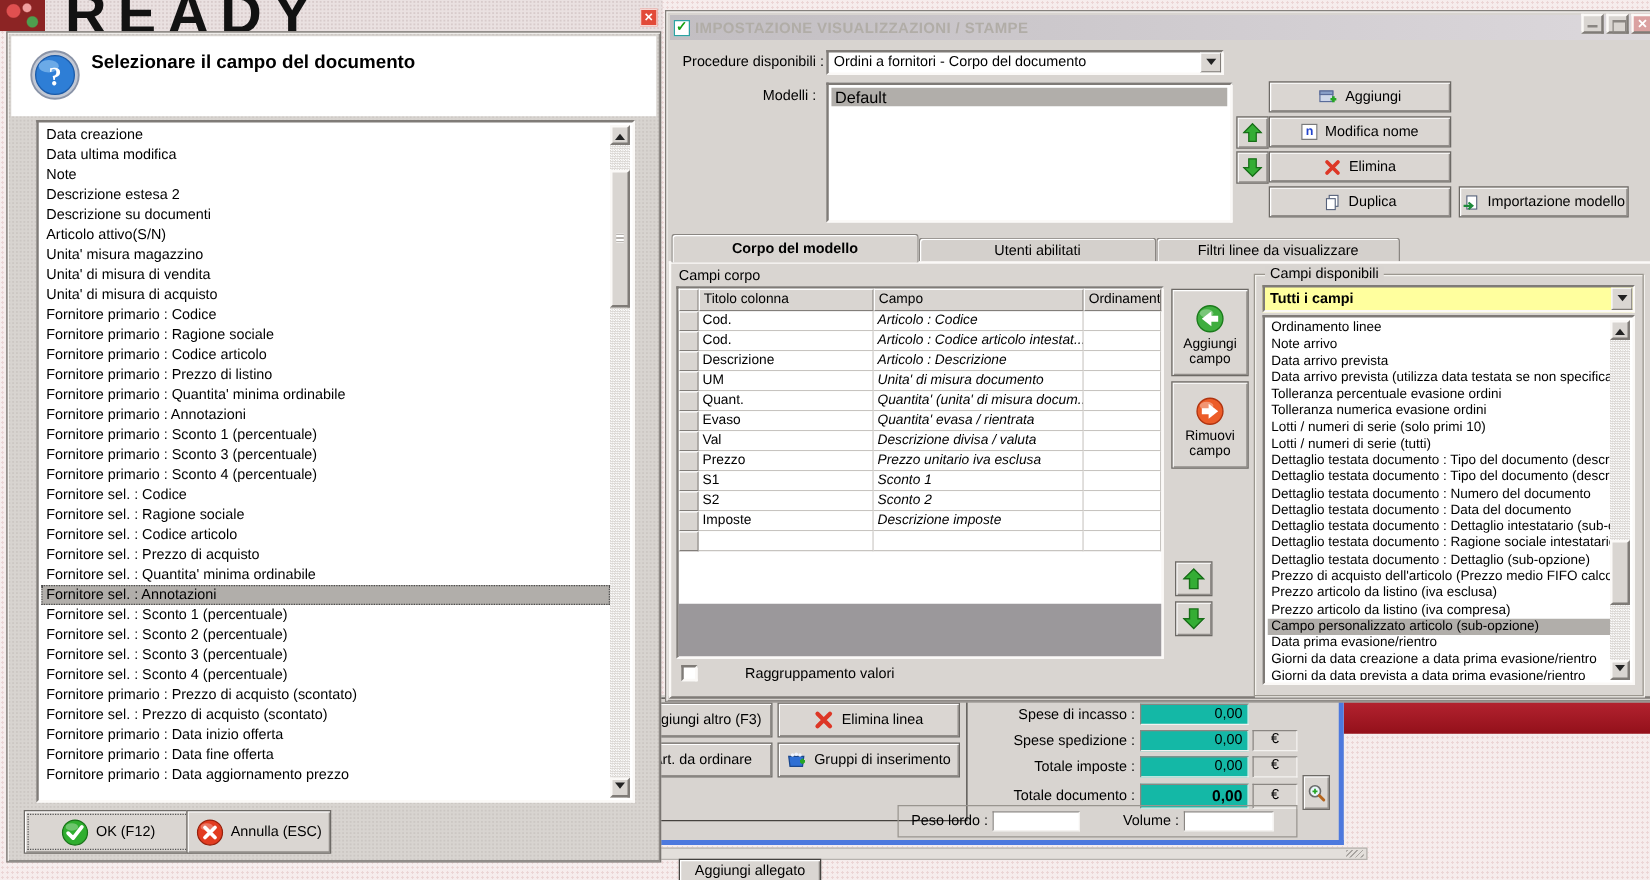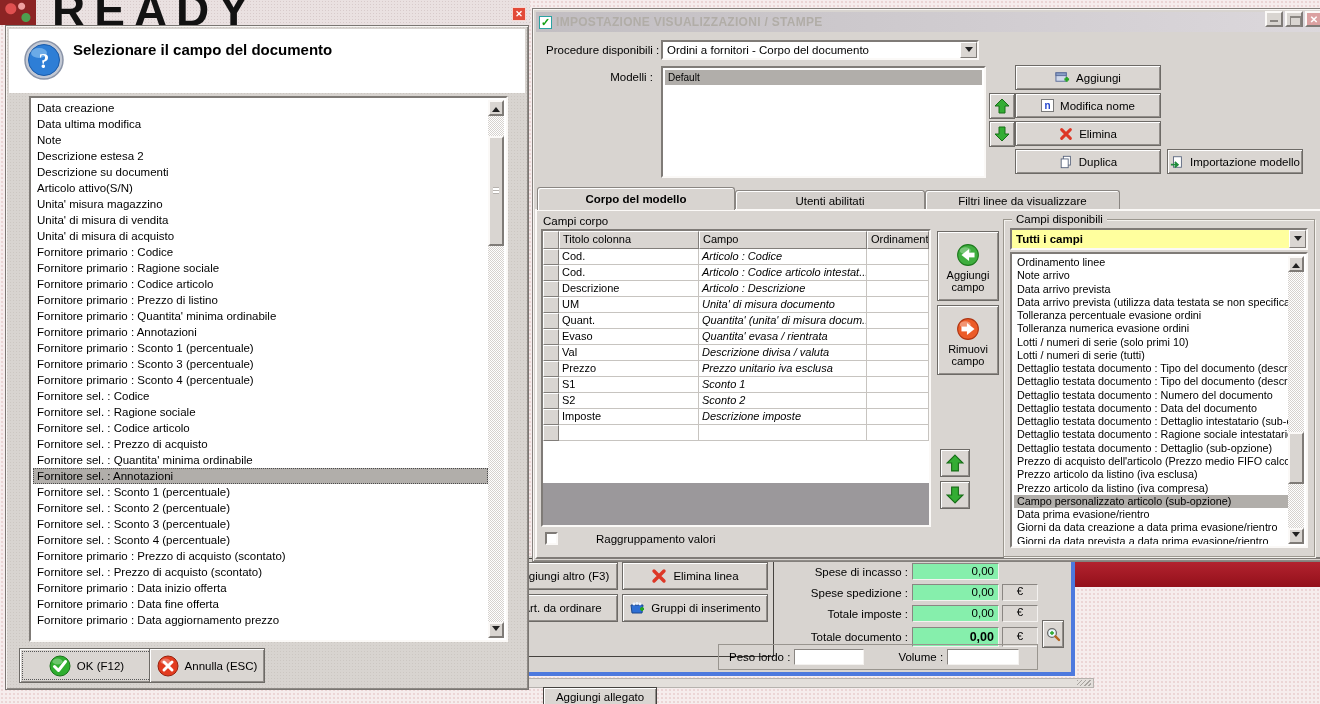--- a/index.html
+++ b/index.html
@@ -39,21 +39,21 @@
     background:#d8d4d0; border-right:4px solid #4d79de; border-bottom:4px solid #4d79de; }
   .bg-panel { position:absolute; left:2px; top:2px; width:272px; height:99px;
     border:1px solid #45423e; background:#d8d4d0; }
   .bgwin .btn { height:28px; }
   .icon-x { width:16px; height:16px; flex:0 0 auto; }
   .fields { position:absolute; left:260px; top:0; width:312px; display:flex; flex-direction:column;
     padding-top:7px; gap:4px; }
   .fieldrow { display:flex; align-items:center; height:17px; }
   .fieldrow:nth-of-type(4) { height:21px; }
   .flabel { width:150px; text-align:right; padding-right:2px; font-size:11.5px; }
-  .fval { width:87px; margin-left:2px; height:17px; background:#86efac; text-align:right;
+  .fval { width:87px; margin-left:2px; height:17px; background:#14b8a6; text-align:right;
     padding:1px 4px 0 0; border:1px solid; border-color:#8a8682 #f4f2f0 #f4f2f0 #8a8682; font-size:11.5px;}
   .fieldrow:nth-of-type(4) .fval { font-weight:bold; font-size:12.5px; height:20px; padding-top:2px; }
   .fsuf { width:36px; margin-left:3px; height:17px; background:#dad6d2; text-align:center;
     border:1px solid; border-color:#8a8682 #f4f2f0 #f4f2f0 #8a8682; font-size:11.5px; }
   .fieldrow:nth-of-type(4) .fsuf { height:20px; padding-top:2px;}
   .fsuf:empty { visibility:hidden; }
   .mag-btn { left:542px; top:64px; width:22px; height:22px; }
   .peso-group { position:absolute; left:218px; top:88px; width:320px; height:26px;
     border:1px solid #99958f; display:flex; align-items:center; }
   .peso-group .glabel { font-size:11.5px; }
@@ -107,21 +107,21 @@
     border:1px solid #8a8682; border-top-width:2px; }
   .wbtn-close { background:#dba1a1; color:#fff; font-size:10px; font-weight:bold;
     display:flex; align-items:center; justify-content:center; }
   .lbl { position:absolute; font-size:11.5px; white-space:nowrap; }
   .combo { position:absolute; background:#fff; border:2px solid; border-color:#7f7b77 #fbf9f7 #fbf9f7 #7f7b77;
     display:flex; align-items:center; padding-left:4px; font-size:11.5px; white-space:nowrap; overflow:hidden;}
   .combo-arrow { position:absolute; right:0; top:0; bottom:0; width:17px; background:#dad6d2;
     border:1px solid; border-color:#fff #807c78 #807c78 #fff; display:flex; align-items:center; justify-content:center;}
   .models-box { position:absolute; left:128px; top:57px; width:325px; height:112px; }
   .models-items { position:absolute; inset:2px; background:#fff; overflow:hidden; }
-  .mi { height:15px; line-height:15px; padding-left:3px; font-size:10px; }
+  .mi { height:15px; line-height:15px; padding-left:3px; font-size:13px; }
   .mi.selected { background:#b1aeaa; }
   .garrow { position:absolute; }
   .side-btns .btn, .imp-btn { height:25px; }
   .tabs { position:absolute; left:4px; top:178px; height:23px; display:flex; align-items:flex-end; }
   .tab { height:20px; border:1px solid #8a8682; border-bottom:none; background:#d4d0cc;
     box-shadow:inset 1px 1px 0 #fff; border-radius:3px 3px 0 0;
     display:flex; align-items:center; justify-content:center; font-size:11.5px; }
   .tabs div:nth-of-type(1) { width:198px; }
   .tabs div:nth-of-type(2) { width:190px; }
   .tabs div:nth-of-type(3) { width:195px; }

